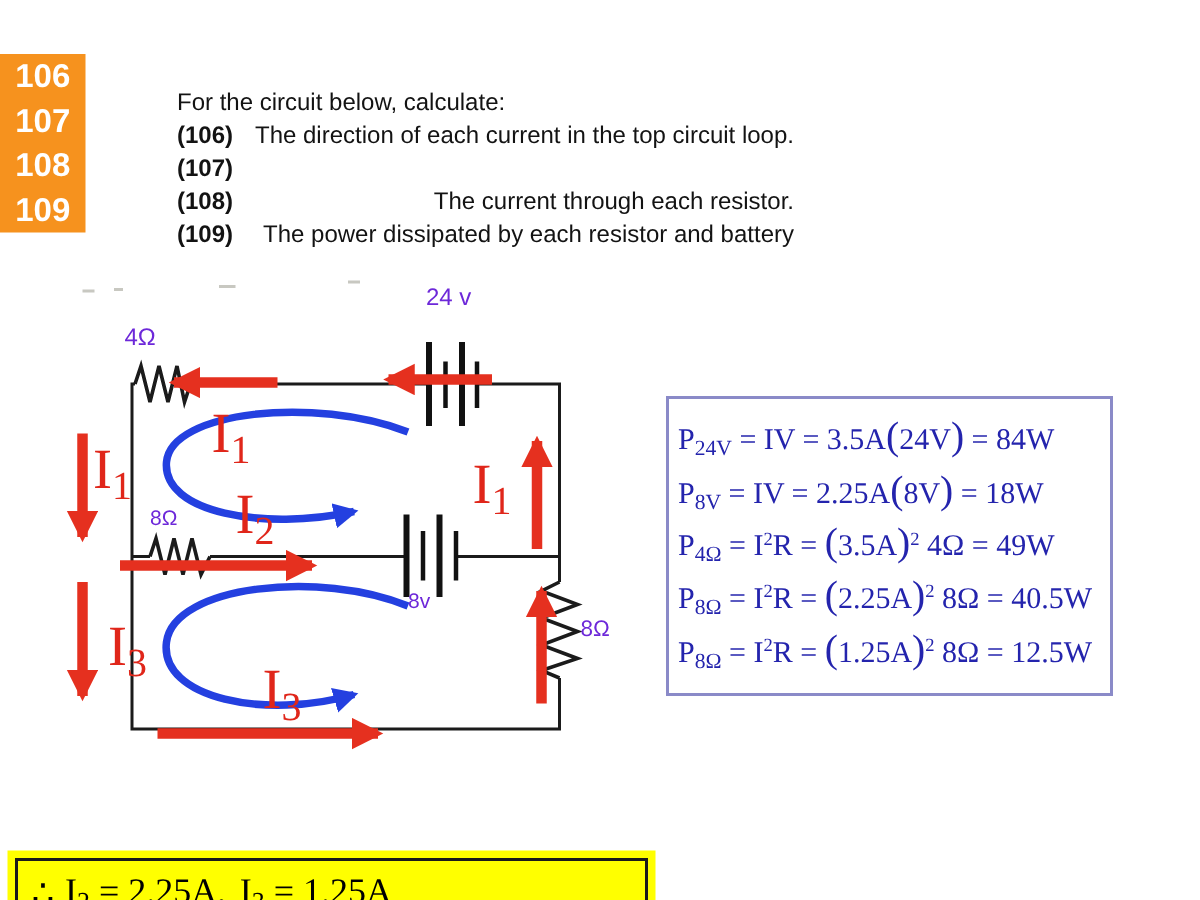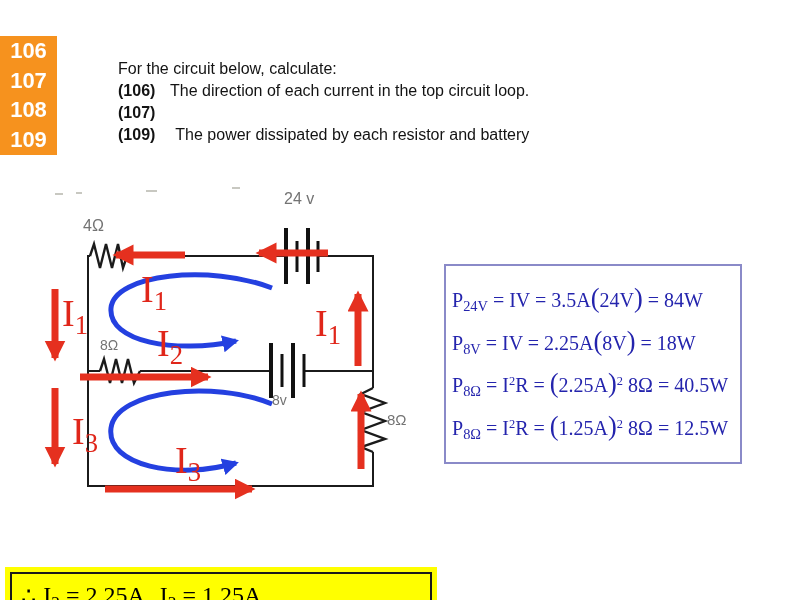--- a/index.html
+++ b/index.html
@@ -10,21 +10,21 @@
         font-weight:bold;font-size:22px;line-height:29.5px;text-align:center;}
 
   
   .header{position:absolute;left:118px;top:22px;color:#131313;}
   .header-title{font-size:16px;line-height:22px;}
   .q-item{display:flex;font-size:16px;line-height:22px;justify-content:space-between;}
   .q-num{font-weight:bold;width:52px;flex:0 0 52px;}
 
   
   .circuit-svg{position:absolute;left:25px;top:145px;}
-  .clabel{position:absolute;color:#737373;font-size:15px;line-height:1;}
+  .clabel{position:absolute;color:#6d28d9;font-size:15px;line-height:1;}
   .ilabel{position:absolute;font-family:"Liberation Serif",serif;color:#E0261A;font-size:38px;line-height:1;}
   .ilabel sub{font-size:.7em;vertical-align:-0.3em;line-height:0;}
 
   
   .eq-panel{position:absolute;left:444px;top:228px;width:298px;height:200px;box-sizing:border-box;
             border:2px solid #8a8ac8;display:flex;flex-direction:column;justify-content:space-evenly;
             padding:2px 6px;font-family:"Liberation Serif",serif;color:#2424AD;font-size:20px;}
   .eq-line{white-space:pre;line-height:1;}
   .eq-line sub{font-size:.72em;vertical-align:-0.28em;line-height:0;}
   .eq-sup{font-size:.62em;vertical-align:.55em;line-height:0;}
@@ -55,20 +55,24 @@
   </div>
 
   <div class="header">
     <div class="header-title">For the circuit below, calculate:</div>
     <div class="q-item">
       <span class="q-num">(106)</span>
       <span>The direction of each current in the top circuit loop.</span>
     </div>
     <div class="q-item">
       <span class="q-num">(107)</span>
+    </div>
+    <div class="q-item">
+      <span class="q-num">(108)</span>
+      <span>The current through each resistor.</span>
     </div>
     <div class="q-item">
       <span class="q-num">(109)</span>
       <span>The power dissipated by each resistor and battery</span>
     </div>
   </div>
 
   <svg class="circuit-svg" width="405" height="340" viewBox="25 145 405 340">
     <defs>
       <marker id="redhead" markerWidth="4" markerHeight="3.4" refX="2.5" refY="1.5" orient="auto" markerUnits="strokeWidth">
@@ -137,20 +141,21 @@
   <span class="ilabel" style="left:62px;top:258px;"><span>I</span><sub>1</sub></span>
   <span class="ilabel" style="left:141px;top:234px;"><span>I</span><sub>1</sub></span>
   <span class="ilabel" style="left:157px;top:288px;"><span>I</span><sub>2</sub></span>
   <span class="ilabel" style="left:315px;top:268px;"><span>I</span><sub>1</sub></span>
   <span class="ilabel" style="left:72px;top:376px;"><span>I</span><sub>3</sub></span>
   <span class="ilabel" style="left:175px;top:405px;"><span>I</span><sub>3</sub></span>
 
   <div class="eq-panel">
     <div class="eq-line"><span>P</span><sub>24V</sub><span> = IV = </span><sup class="eq-sup"></sup><span>3.5A</span><span class="paren">(</span><span>24V</span><span class="paren">)</span><sup class="eq-sup"></sup><span> = 84W</span></div>
     <div class="eq-line"><span>P</span><sub>8V</sub><span> = IV = </span><sup class="eq-sup"></sup><span>2.25A</span><span class="paren">(</span><span>8V</span><span class="paren">)</span><sup class="eq-sup"></sup><span> = 18W</span></div>
+    <div class="eq-line"><span>P</span><sub>4Ω</sub><span> = I</span><sup class="eq-sup">2</sup><span>R = </span><span class="paren">(</span><span>3.5A</span><span class="paren">)</span><sup class="eq-sup">2</sup><span> 4Ω = 49W</span></div>
     <div class="eq-line"><span>P</span><sub>8Ω</sub><span> = I</span><sup class="eq-sup">2</sup><span>R = </span><span class="paren">(</span><span>2.25A</span><span class="paren">)</span><sup class="eq-sup">2</sup><span> 8Ω = 40.5W</span></div>
     <div class="eq-line"><span>P</span><sub>8Ω</sub><span> = I</span><sup class="eq-sup">2</sup><span>R = </span><span class="paren">(</span><span>1.25A</span><span class="paren">)</span><sup class="eq-sup">2</sup><span> 8Ω = 12.5W</span></div>
   </div>
 
   <div class="conclusion">
     <div class="conclusion-inner">
       <span class="therefore">∴</span>
       <span class="c-seg"><span>I</span><sub>2</sub><span> = 2.25A,</span></span>
       <span class="c-seg"><span>I</span><sub>3</sub><span> = 1.25A</span></span>
     </div>

